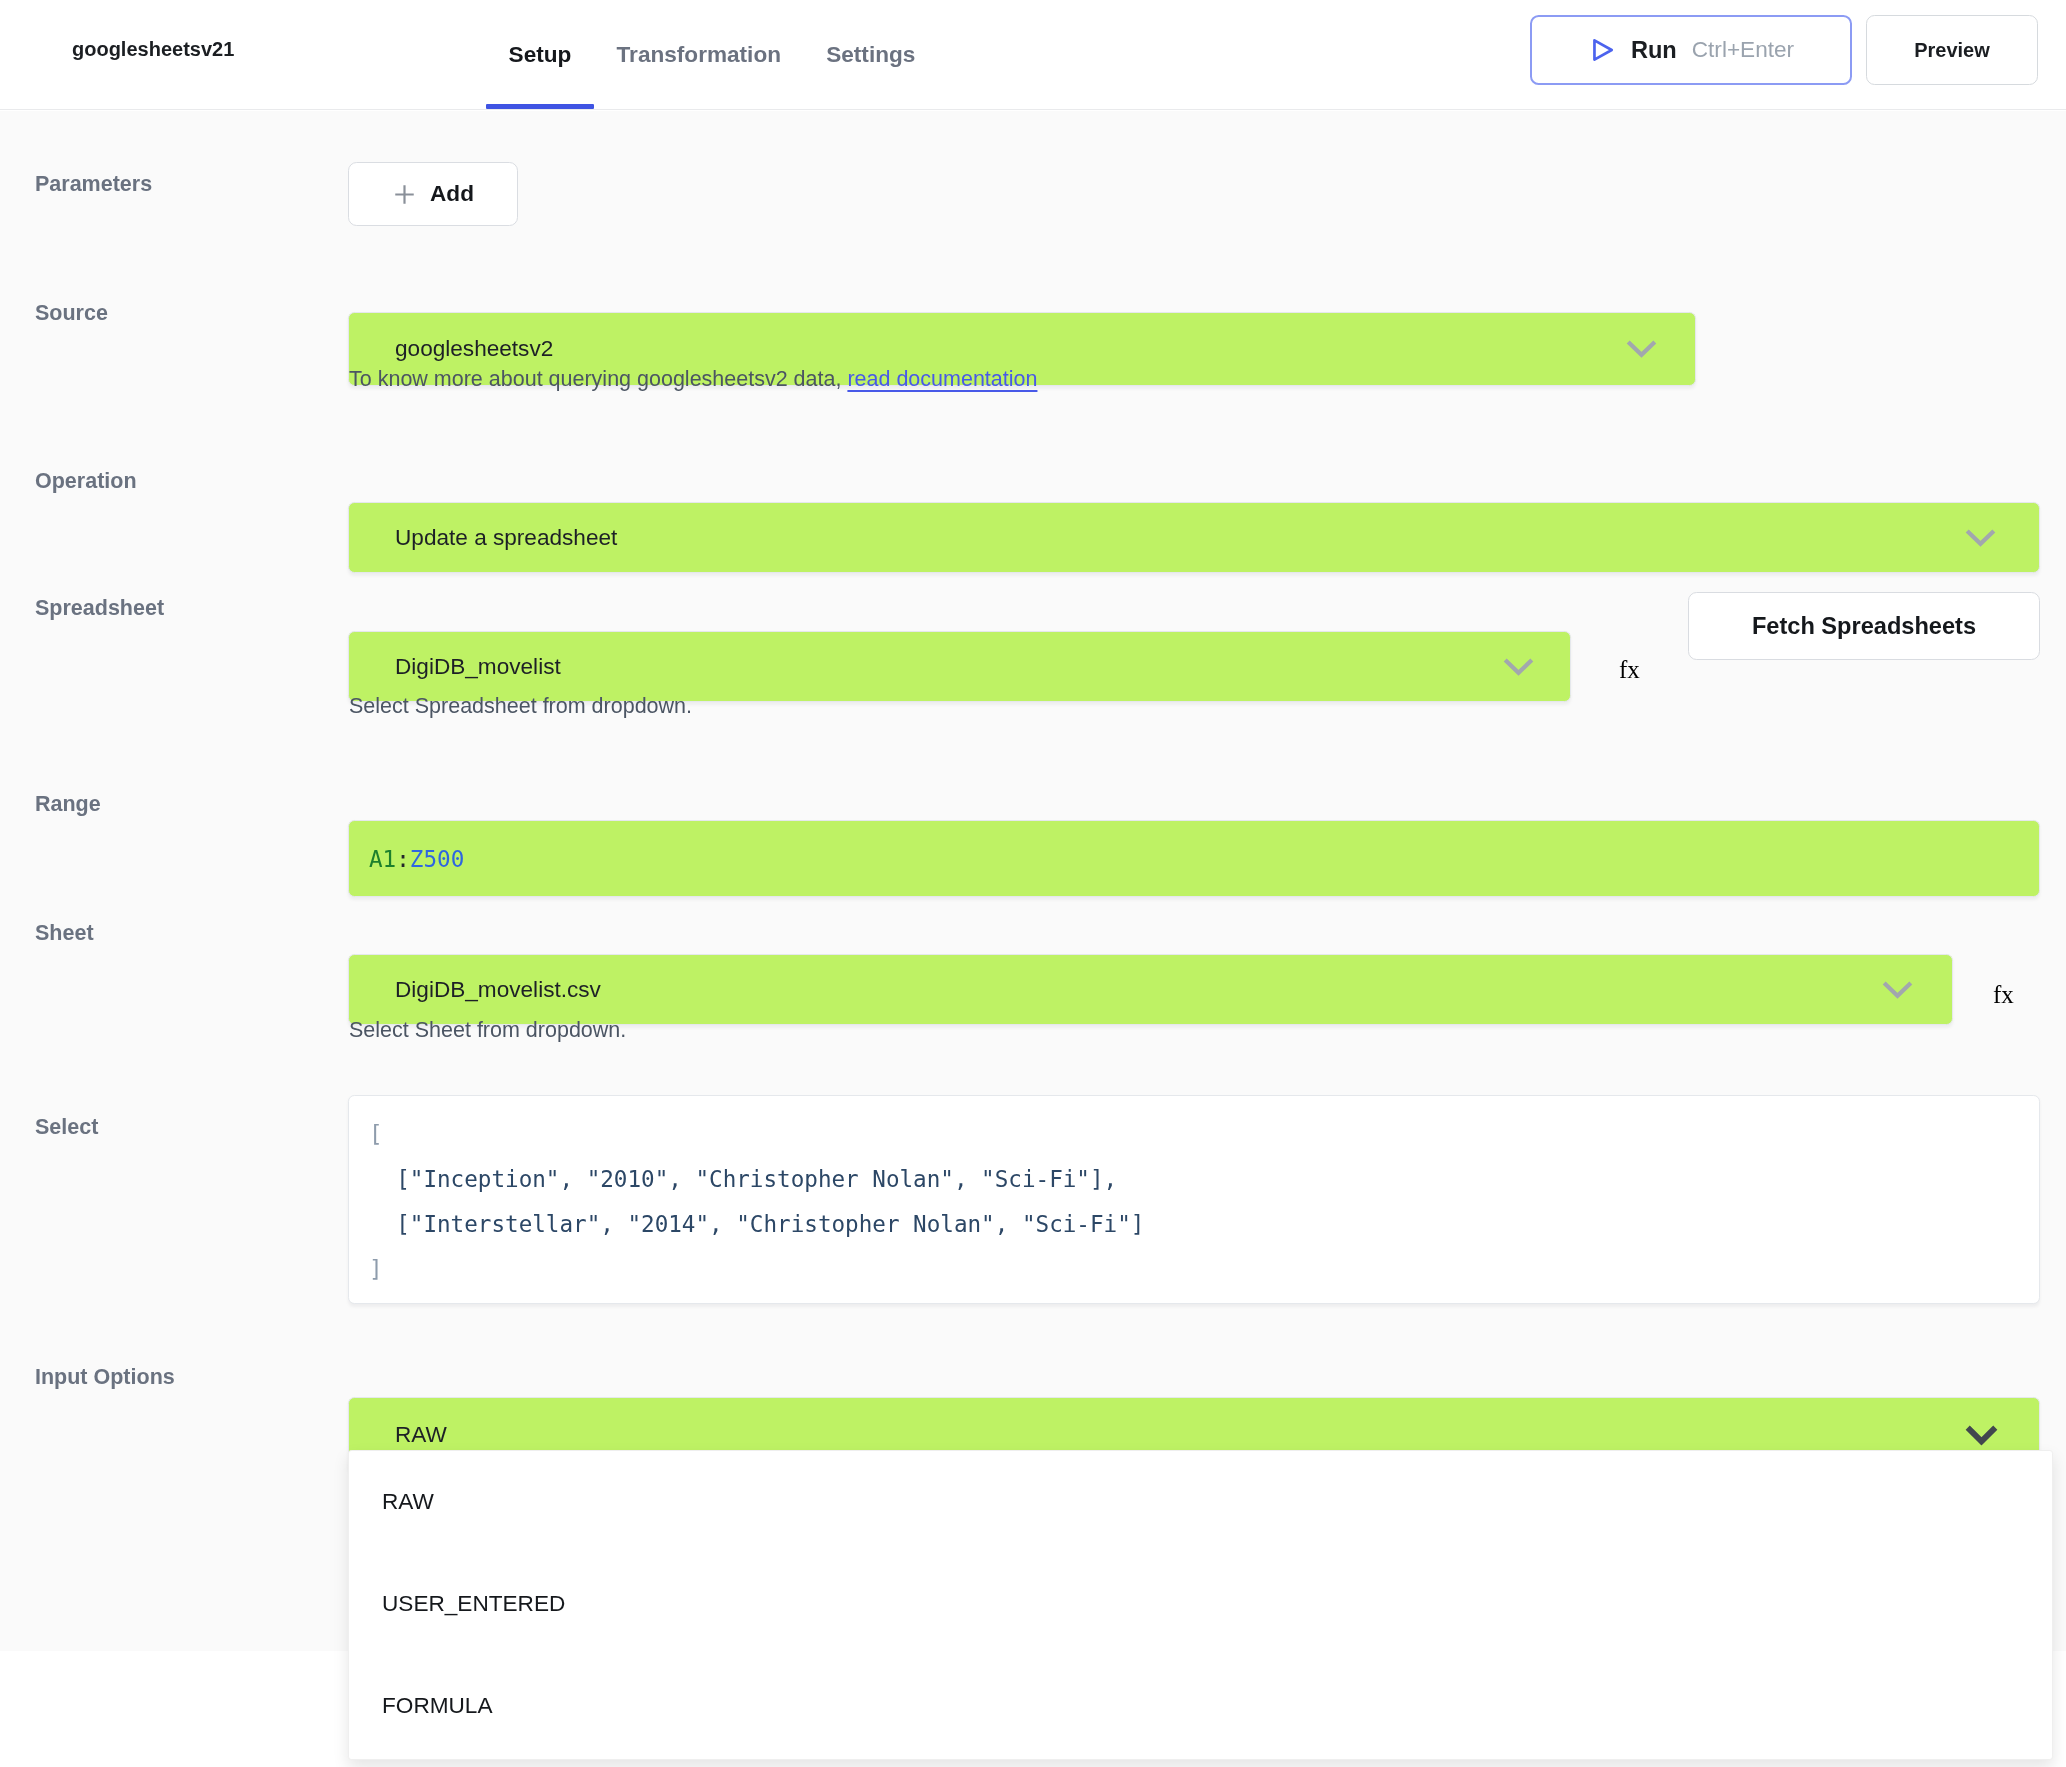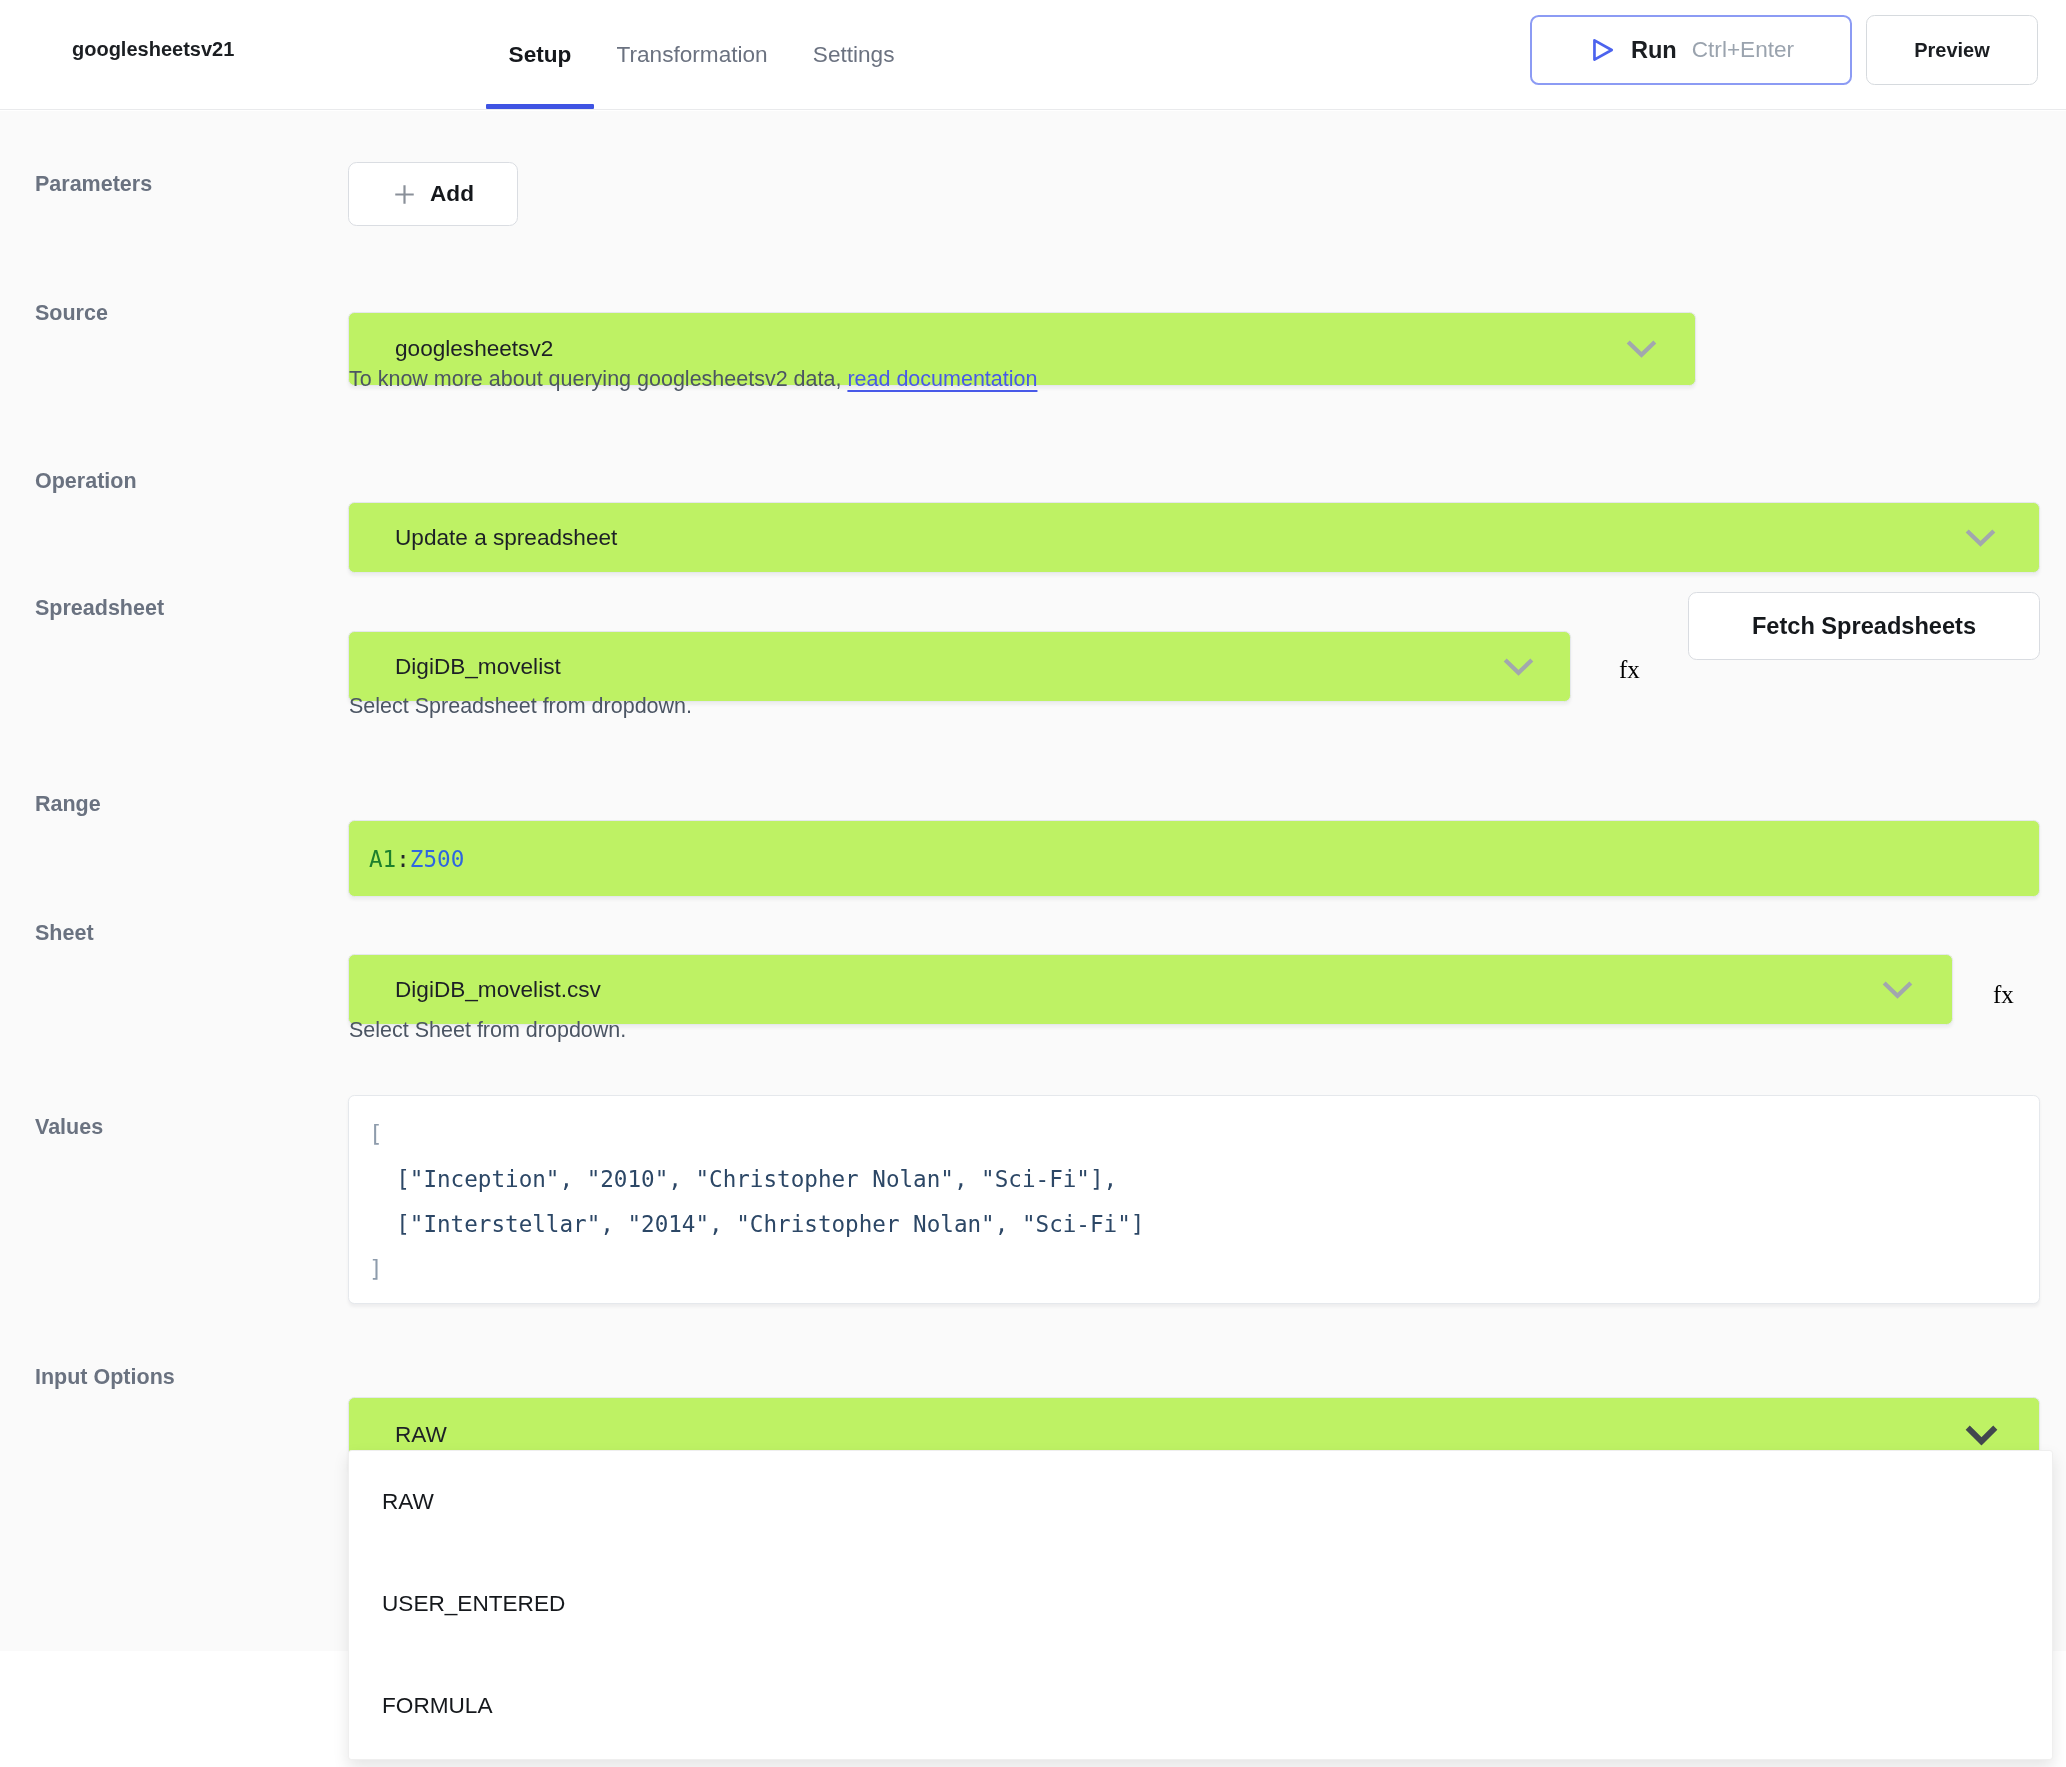--- a/index.html
+++ b/index.html
@@ -13,21 +13,21 @@
   .header {
     position:absolute; left:0; top:0; width:2066px; height:110px;
     background:#ffffff; border-bottom:1.1px solid #e9eaec;
   }
   .q-title {
     position:absolute; left:72px; top:38px; font-size:20px; font-weight:700; color:#1b1e22;
   }
   .tabs { position:absolute; left:486px; top:0; height:109px; display:flex; }
   .tab {
     position:relative; height:109px; display:flex; align-items:center;
-    padding:0 22.6px; font-size:22.6px; color:#6b7280; font-weight:400; cursor:pointer;
+    padding:0 22.6px; font-size:22.6px; color:#6b7280; font-weight:700; cursor:pointer;
   }
   .tab.active { color:#15181c; font-weight:700; }
   .tab.active .tab-underline {
     position:absolute; left:0; right:0; bottom:0; height:5.4px; background:#3f54e3; border-radius:1.1px;
   }
   .btn {
     display:inline-flex; align-items:center; justify-content:center;
     background:#ffffff; border-radius:8.6px; cursor:pointer; font-weight:700;
   }
   .run-btn {
@@ -193,21 +193,21 @@
     <span class="value">DigiDB_movelist.csv</span>
     <span class="chev" style="right:38px;">
       <svg width="33" height="20.4" viewBox="0 0 62 38">
           <polyline points="6,6 31,30 56,6" fill="none" stroke="#a2a7ae" stroke-width="8"></polyline>
         </svg>
     </span>
   </div>
   <div class="fx" style="left:1993px; top:933px;">fx</div>
   <div class="helper" style="left:349px; top:1018px;">Select Sheet from dropdown.</div>
 
-  <div class="row-label" style="top:1114px;">Values</div>
+  <div class="row-label" style="top:1114px;">Select</div>
   <div class="values-box code">
     <div class="code-line bracket">[</div>
     <div class="code-line">  ["Inception", "2010", "Christopher Nolan", "Sci-Fi"],</div>
     <div class="code-line">  ["Interstellar", "2014", "Christopher Nolan", "Sci-Fi"]</div>
     <div class="code-line bracket">]</div>
   </div>
 
   <div class="row-label" style="top:1364px;">Input Options</div>
   <div class="field" style="left:348px; top:1357px; width:1692px; height:75px;">
     <span class="value">RAW</span>

